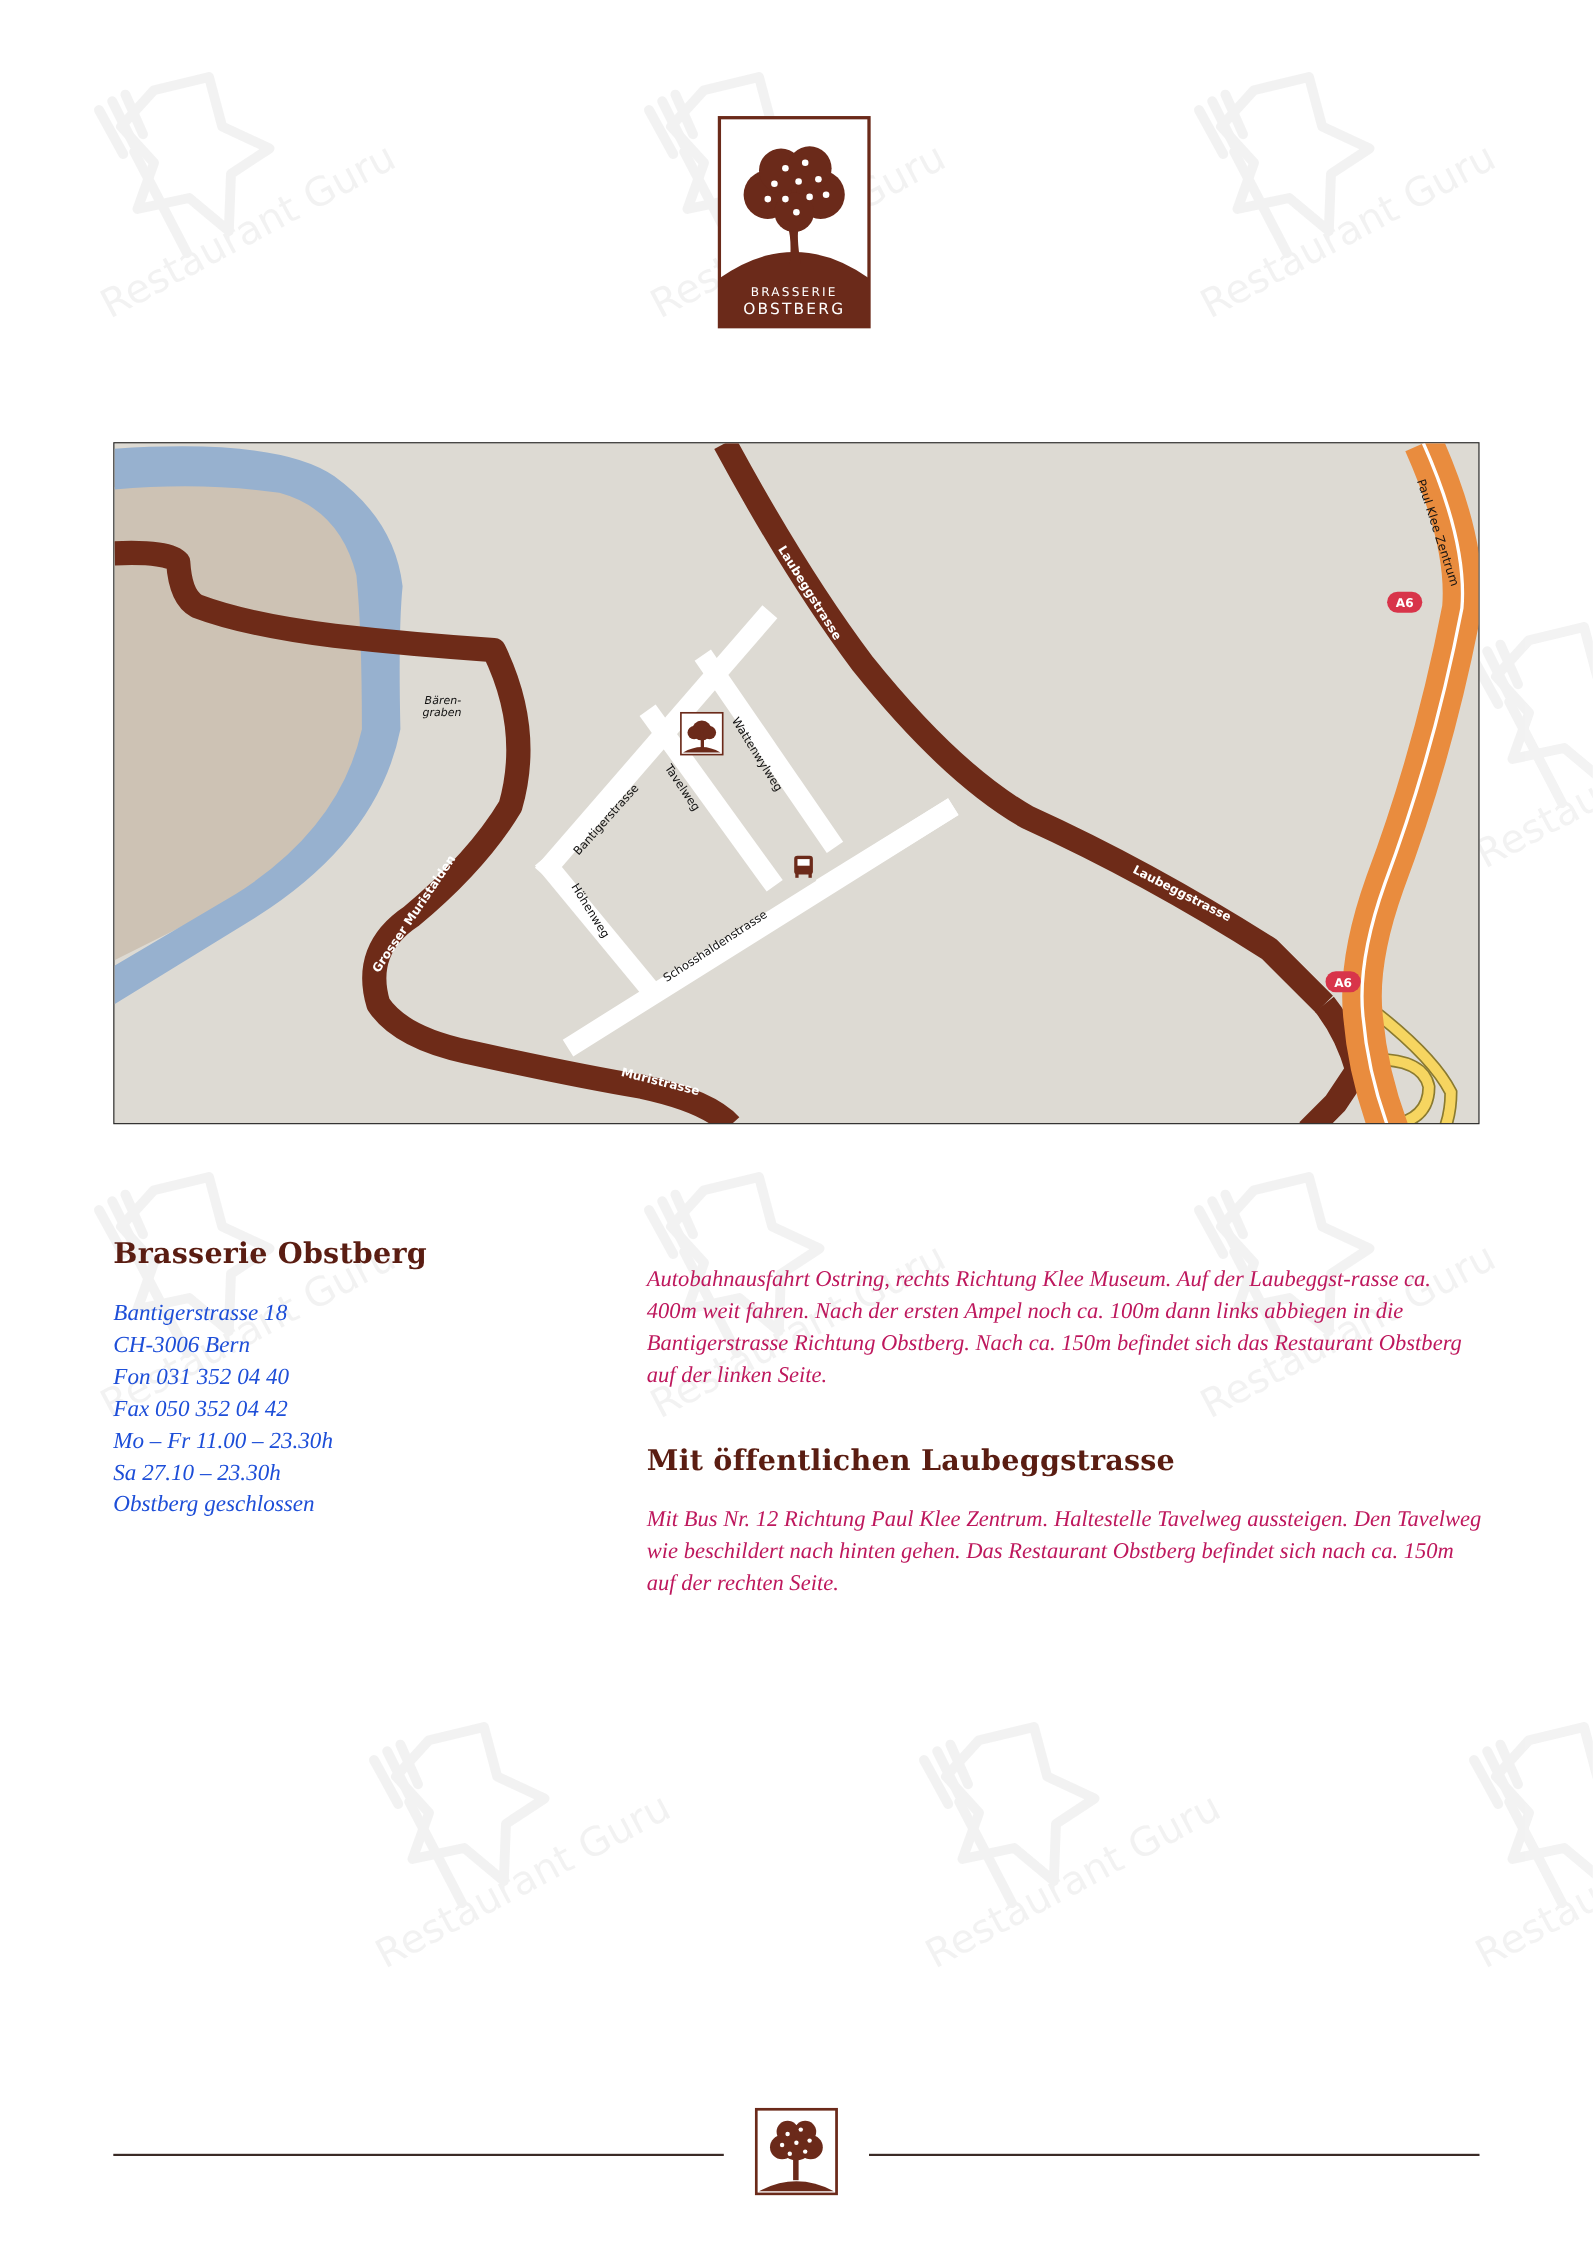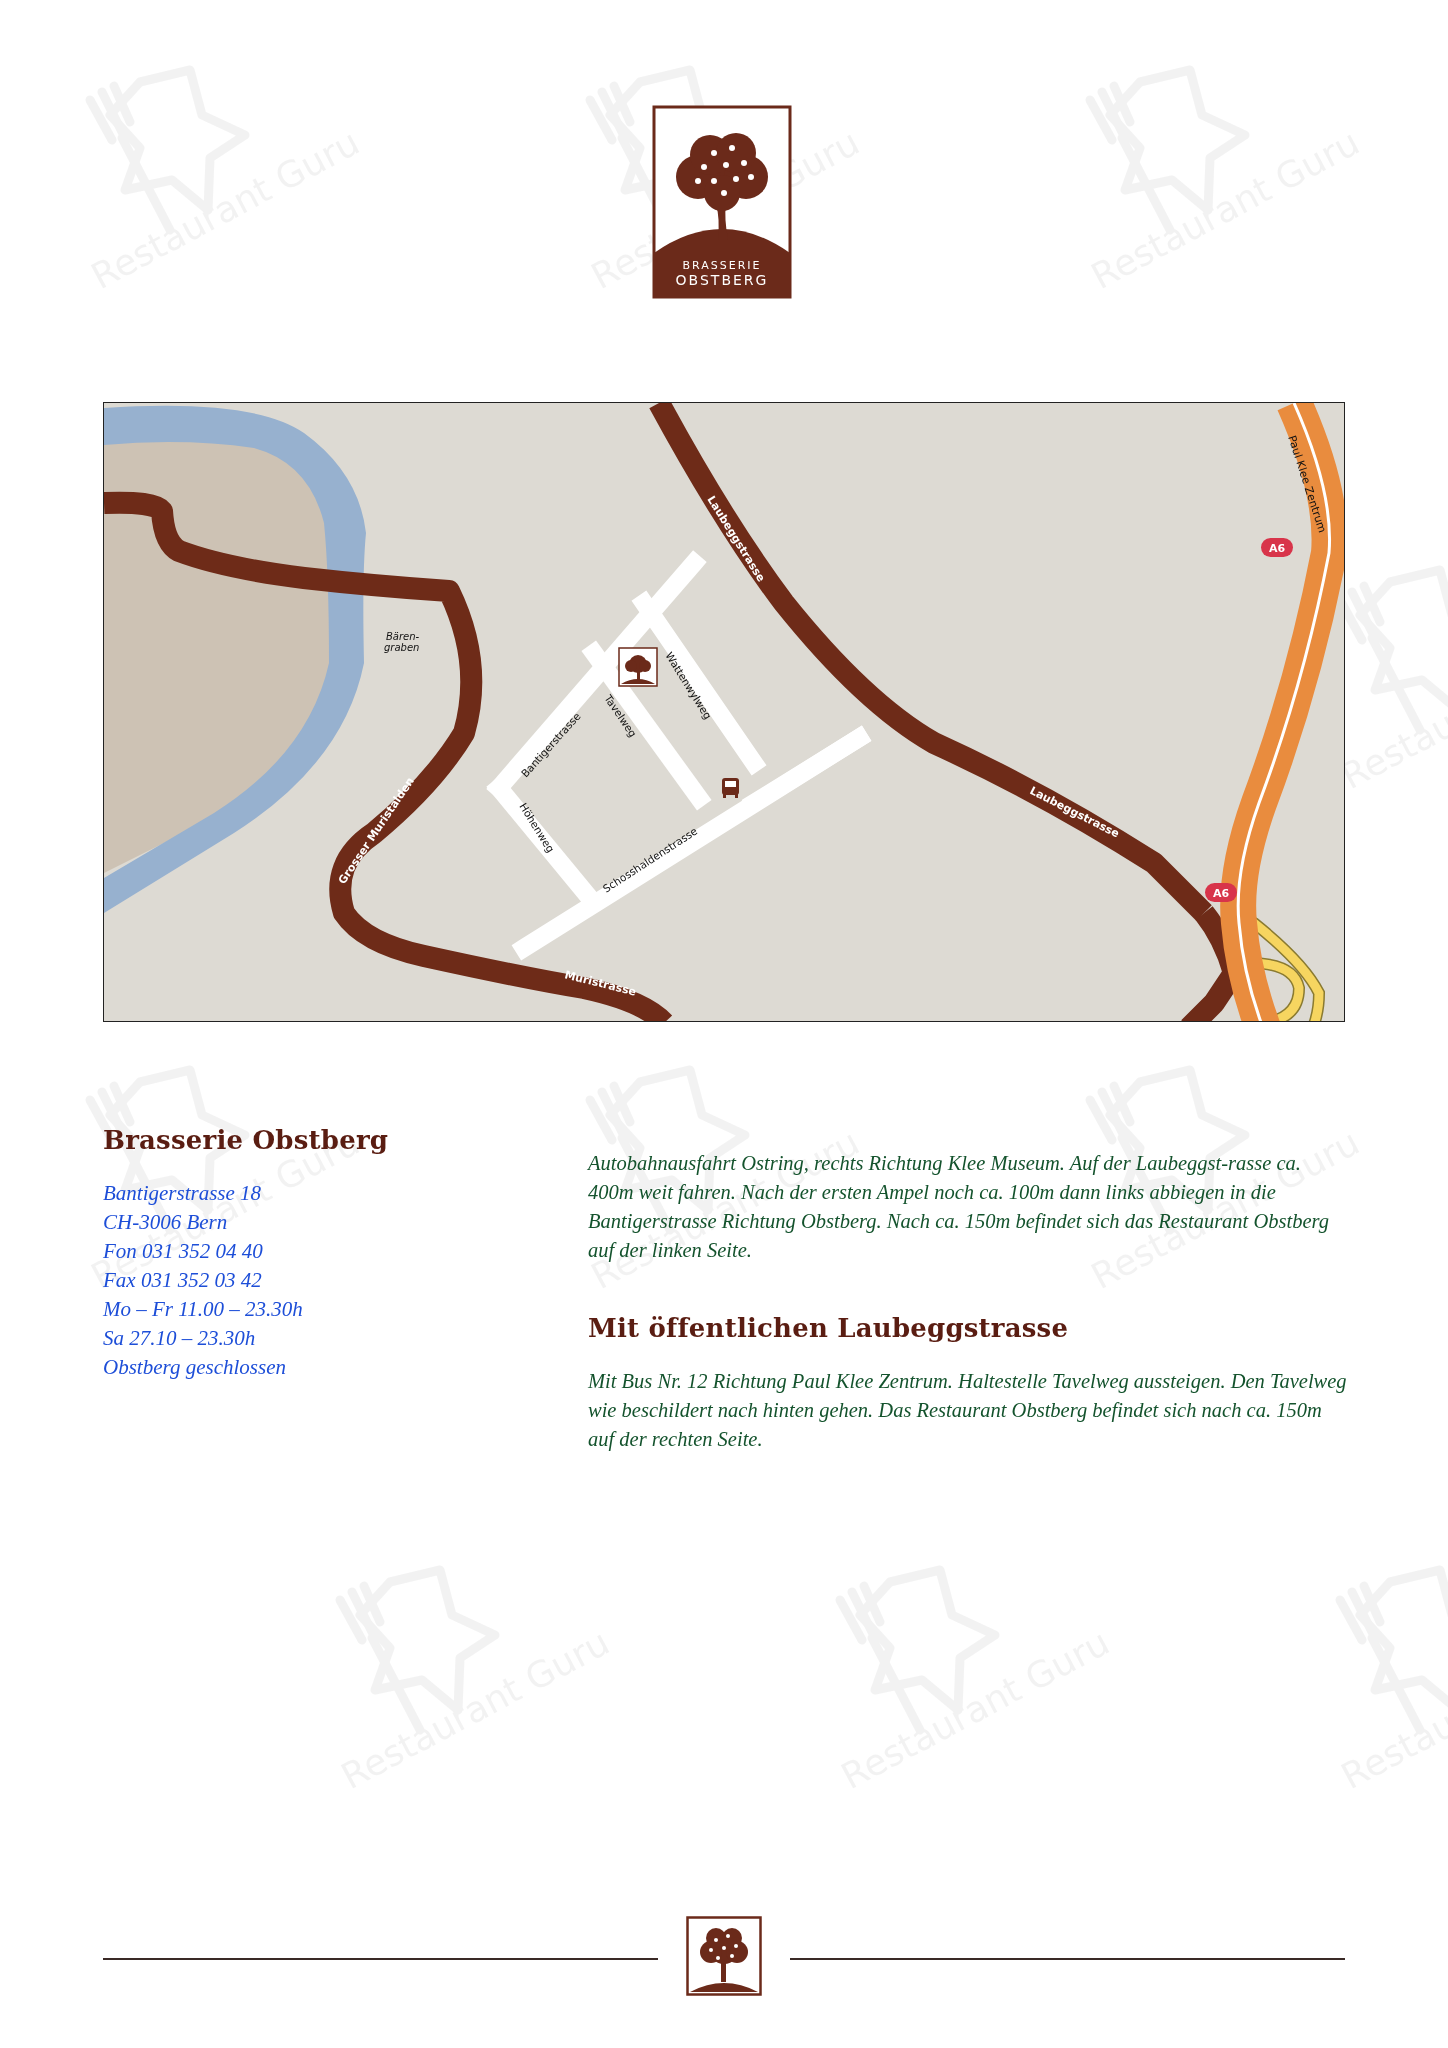--- a/index.html
+++ b/index.html
@@ -19,21 +19,21 @@
     margin:0; font-family:"DejaVu Serif", serif; font-weight:bold;
     font-size:26px; color:#5a1d12; letter-spacing:0.2px;
   }
   .info-lines { margin-top:24px; }
   .info-line {
     font-family:"Liberation Serif", serif; font-style:italic; font-size:21px;
     color:#1d4ed8; line-height:29px;
   }
   .para {
     font-family:"Liberation Serif", serif; font-style:italic; font-size:20.5px;
-    color:#14532d; line-height:29px; margin-top:24px; width:760px;
+    color:#be185d; line-height:29px; margin-top:24px; width:760px;
   }
   .section2 { margin-top:48px; }
   .footer-line { position:absolute; top:1958px; height:1.5px; background:#3a2a26; }
   .footer-logo { position:absolute; left:686px; top:1916px; width:76px; height:80px; }
 </style>
 </head>
 <body>
 
 <svg width="0" height="0" style="position:absolute">
   <defs>
@@ -212,21 +212,21 @@
     </g>
   </svg>
 </div>
 
 <div class="col-left">
   <h2 class="heading">Brasserie Obstberg</h2>
   <div class="info-lines">
     <div class="info-line">Bantigerstrasse 18</div>
     <div class="info-line">CH-3006 Bern</div>
     <div class="info-line">Fon 031 352 04 40</div>
-    <div class="info-line">Fax 031 352 03 42</div>
+    <div class="info-line">Fax 050 352 04 42</div>
     <div class="info-line">Mo – Fr 11.00 – 23.30h</div>
     <div class="info-line">Sa 27.10 – 23.30h</div>
     <div class="info-line">Obstberg geschlossen</div>
   </div>
 </div>
 
 <div class="col-right">
   <div>
     <div class="para">Autobahnausfahrt Ostring, rechts Richtung Klee Museum. Auf der Laubeggst-rasse ca. 400m weit fahren. Nach der ersten Ampel noch ca. 100m dann links abbiegen in die Bantigerstrasse Richtung Obstberg. Nach ca. 150m befindet sich das Restaurant Obstberg auf der linken Seite.</div>
   </div>

